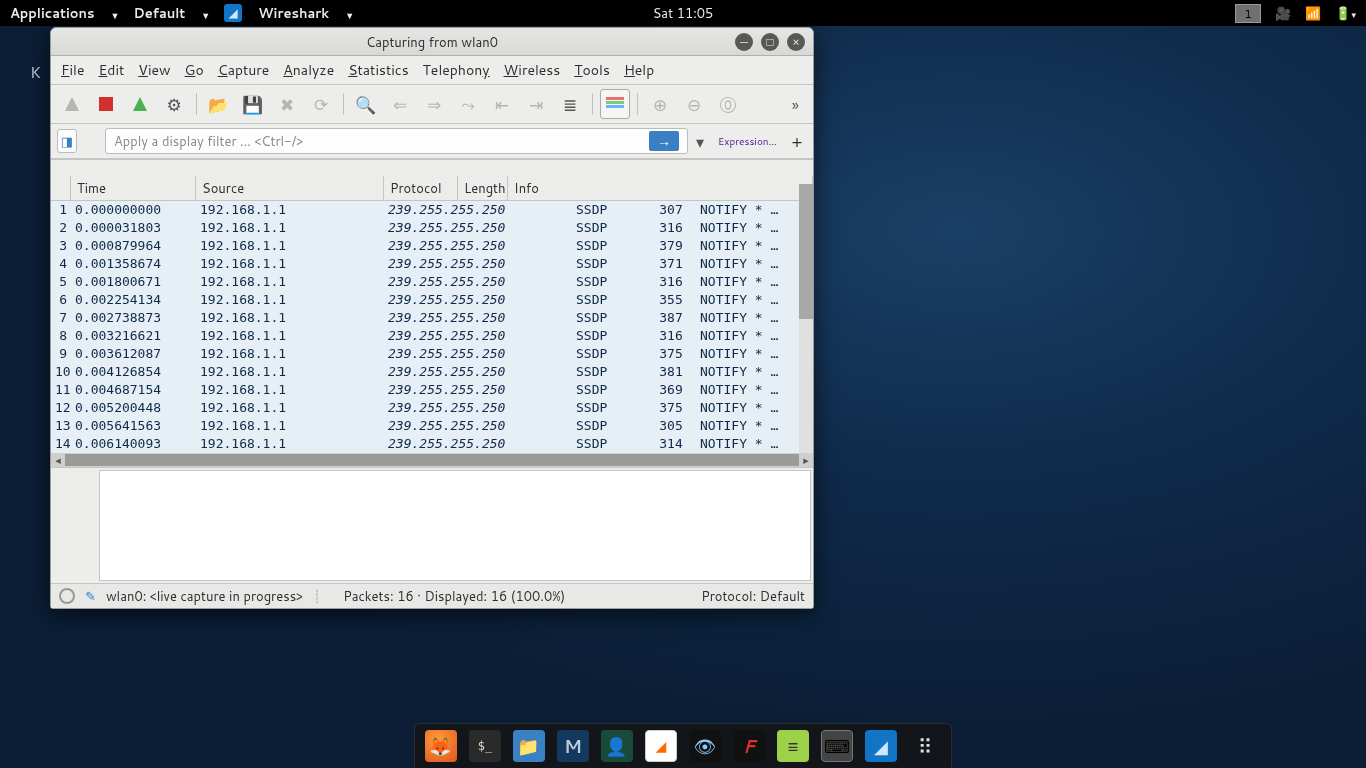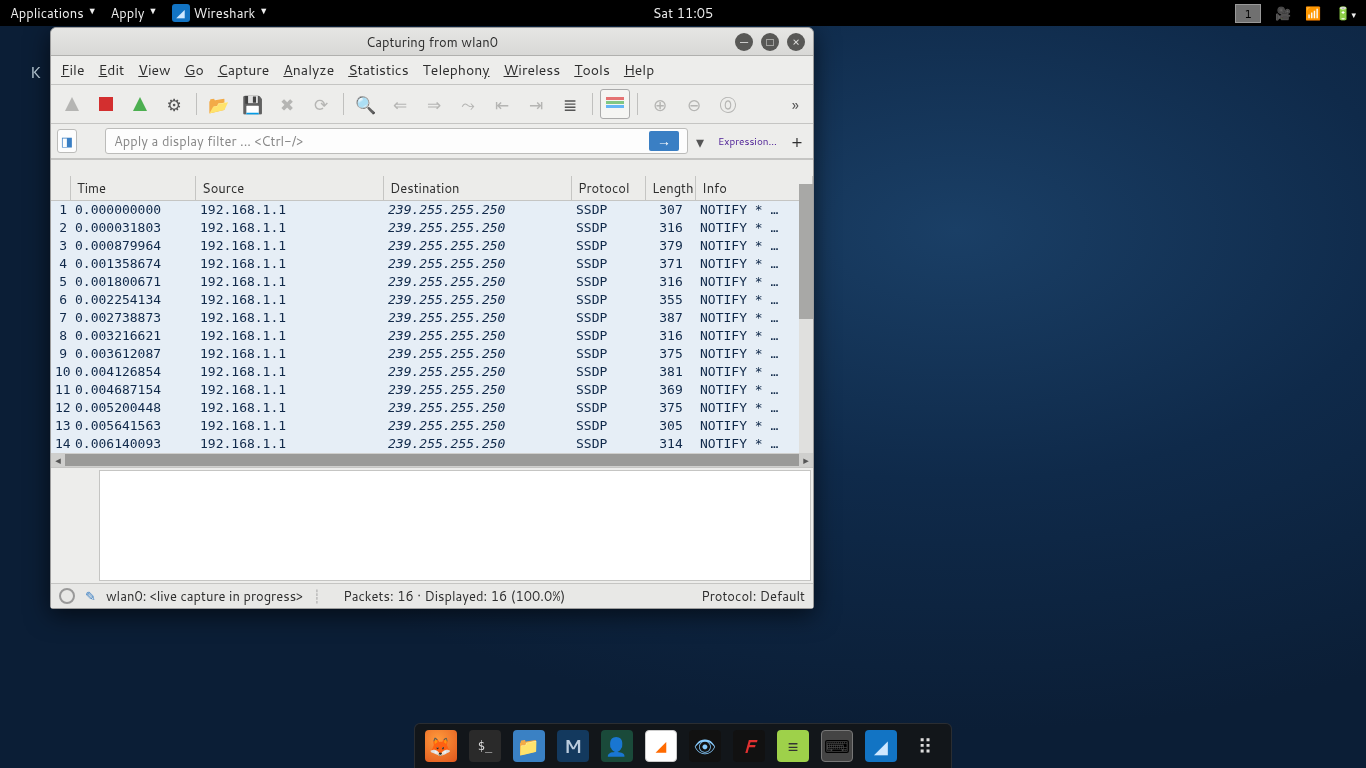--- a/index.html
+++ b/index.html
@@ -2,21 +2,21 @@
 <html><head>
 <meta charset="utf-8">
 <style>
 * { box-sizing: border-box; margin: 0; padding: 0; }
 body { font-family: Cantarell, "Segoe UI", sans-serif; background: #0e2a4a; width: 1366px; height: 768px; overflow: hidden; position: relative; }
 .desktop-bg { position: absolute; inset: 0; background: radial-gradient(ellipse 900px 500px at 70% 30%, #1a3f66 0%, #0f2a4a 50%, #0b1e36 100%); }
 
 
 .top-panel { position: absolute; top: 0; left: 0; right: 0; height: 26px; background: #000; color: #eee; display: flex; align-items: center; font-size: 13px; z-index: 10; }
 .top-panel .pleft { display: flex; align-items: center; gap: 14px; padding-left: 10px; }
-.top-panel .pitem { display: flex; align-items: flex-start; gap: 4px; cursor: pointer; }
+.top-panel .pitem { display: flex; align-items: flex-end; gap: 16px; cursor: pointer; font-weight: bold; }
 .top-panel .tri { font-size: 9px; }
 .top-panel .clock { position: absolute; left: 50%; transform: translateX(-50%); }
 .top-panel .pright { margin-left: auto; display: flex; align-items: center; gap: 14px; padding-right: 10px; }
 .ws-appicon { width: 18px; height: 18px; background: #1274c4; border-radius: 3px; display: inline-flex; align-items: center; justify-content: center; color: #cfe8ff; font-size: 11px; }
 .workspace-badge { background: #707070; color: #000; padding: 0 8px; border: 1px solid #999; font-size: 12px; }
 
 
 .kali-stub { position: absolute; top: 60px; left: 30px; color: #bcced9; font-size: 16px; z-index: 1; }
 
 
@@ -104,21 +104,21 @@
 
 <div class="desktop-bg"></div>
 
 <div class="top-panel">
   <div class="pleft">
     <div class="pitem">
         <span>Applications</span>
         <span class="tri">▼</span>
       </div>
     <div class="pitem">
-        <span>Apply</span>
+        <span>Default</span>
         <span class="tri">▼</span>
       </div>
     <div class="pitem">
         <span class="ws-appicon">◢</span>
         <span>Wireshark</span>
         <span class="tri">▼</span>
       </div>
   </div>
   <div class="clock">Sat 11:05</div>
   <div class="pright">
@@ -209,21 +209,20 @@
     <div class="dd">▾</div>
     <div class="expr">Expression…</div>
     <div class="plus">+</div>
   </div>
 
   <div class="packets">
     <div class="phdr">
       <div class="col c-no"></div>
       <div class="col c-time">Time</div>
       <div class="col c-src">Source</div>
-      <div class="col c-dst">Destination</div>
       <div class="col c-proto">Protocol</div>
       <div class="col c-len">Length</div>
       <div class="col c-info">Info</div>
     </div>
     <div class="pbody" id="packet-body"><div class="prow"><span class="cell cn">1</span><span class="cell ct">0.000000000</span><span class="cell cs">192.168.1.1</span><span class="cell cd">239.255.255.250</span><span class="cell cp">SSDP</span><span class="cell cl">307</span><span class="cell ci">NOTIFY * …</span></div><div class="prow"><span class="cell cn">2</span><span class="cell ct">0.000031803</span><span class="cell cs">192.168.1.1</span><span class="cell cd">239.255.255.250</span><span class="cell cp">SSDP</span><span class="cell cl">316</span><span class="cell ci">NOTIFY * …</span></div><div class="prow"><span class="cell cn">3</span><span class="cell ct">0.000879964</span><span class="cell cs">192.168.1.1</span><span class="cell cd">239.255.255.250</span><span class="cell cp">SSDP</span><span class="cell cl">379</span><span class="cell ci">NOTIFY * …</span></div><div class="prow"><span class="cell cn">4</span><span class="cell ct">0.001358674</span><span class="cell cs">192.168.1.1</span><span class="cell cd">239.255.255.250</span><span class="cell cp">SSDP</span><span class="cell cl">371</span><span class="cell ci">NOTIFY * …</span></div><div class="prow"><span class="cell cn">5</span><span class="cell ct">0.001800671</span><span class="cell cs">192.168.1.1</span><span class="cell cd">239.255.255.250</span><span class="cell cp">SSDP</span><span class="cell cl">316</span><span class="cell ci">NOTIFY * …</span></div><div class="prow"><span class="cell cn">6</span><span class="cell ct">0.002254134</span><span class="cell cs">192.168.1.1</span><span class="cell cd">239.255.255.250</span><span class="cell cp">SSDP</span><span class="cell cl">355</span><span class="cell ci">NOTIFY * …</span></div><div class="prow"><span class="cell cn">7</span><span class="cell ct">0.002738873</span><span class="cell cs">192.168.1.1</span><span class="cell cd">239.255.255.250</span><span class="cell cp">SSDP</span><span class="cell cl">387</span><span class="cell ci">NOTIFY * …</span></div><div class="prow"><span class="cell cn">8</span><span class="cell ct">0.003216621</span><span class="cell cs">192.168.1.1</span><span class="cell cd">239.255.255.250</span><span class="cell cp">SSDP</span><span class="cell cl">316</span><span class="cell ci">NOTIFY * …</span></div><div class="prow"><span class="cell cn">9</span><span class="cell ct">0.003612087</span><span class="cell cs">192.168.1.1</span><span class="cell cd">239.255.255.250</span><span class="cell cp">SSDP</span><span class="cell cl">375</span><span class="cell ci">NOTIFY * …</span></div><div class="prow"><span class="cell cn">10</span><span class="cell ct">0.004126854</span><span class="cell cs">192.168.1.1</span><span class="cell cd">239.255.255.250</span><span class="cell cp">SSDP</span><span class="cell cl">381</span><span class="cell ci">NOTIFY * …</span></div><div class="prow"><span class="cell cn">11</span><span class="cell ct">0.004687154</span><span class="cell cs">192.168.1.1</span><span class="cell cd">239.255.255.250</span><span class="cell cp">SSDP</span><span class="cell cl">369</span><span class="cell ci">NOTIFY * …</span></div><div class="prow"><span class="cell cn">12</span><span class="cell ct">0.005200448</span><span class="cell cs">192.168.1.1</span><span class="cell cd">239.255.255.250</span><span class="cell cp">SSDP</span><span class="cell cl">375</span><span class="cell ci">NOTIFY * …</span></div><div class="prow"><span class="cell cn">13</span><span class="cell ct">0.005641563</span><span class="cell cs">192.168.1.1</span><span class="cell cd">239.255.255.250</span><span class="cell cp">SSDP</span><span class="cell cl">305</span><span class="cell ci">NOTIFY * …</span></div><div class="prow"><span class="cell cn">14</span><span class="cell ct">0.006140093</span><span class="cell cs">192.168.1.1</span><span class="cell cd">239.255.255.250</span><span class="cell cp">SSDP</span><span class="cell cl">314</span><span class="cell ci">NOTIFY * …</span></div></div>
     <div class="vscroll">
         <div class="vthumb-top"></div>
       </div>
   </div>
   <div class="hscroll">

